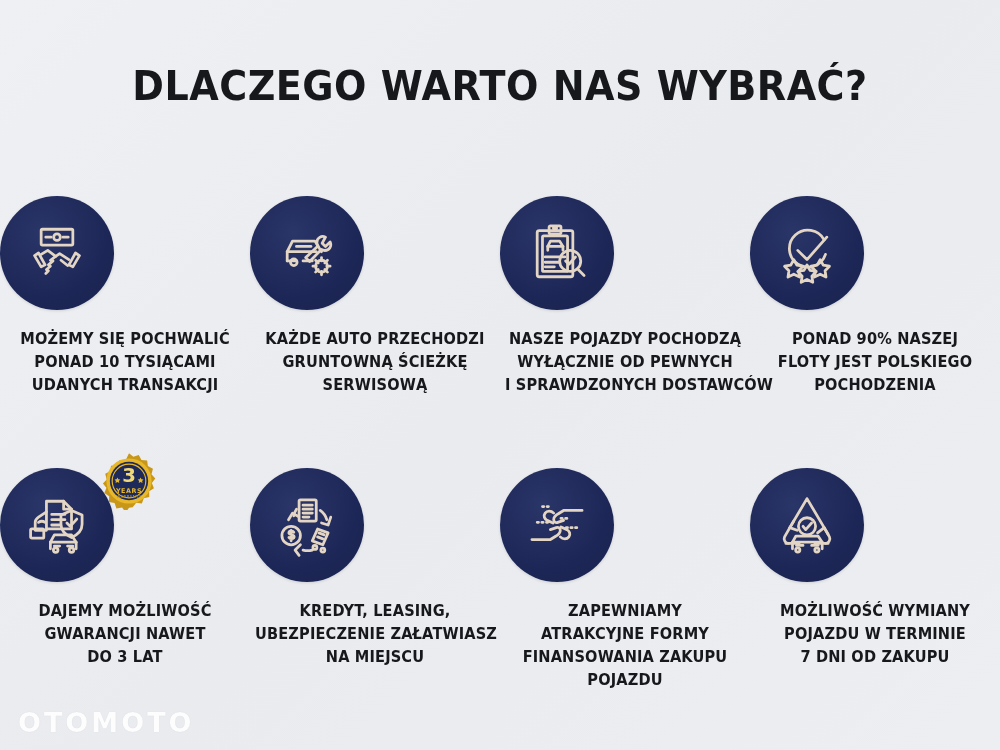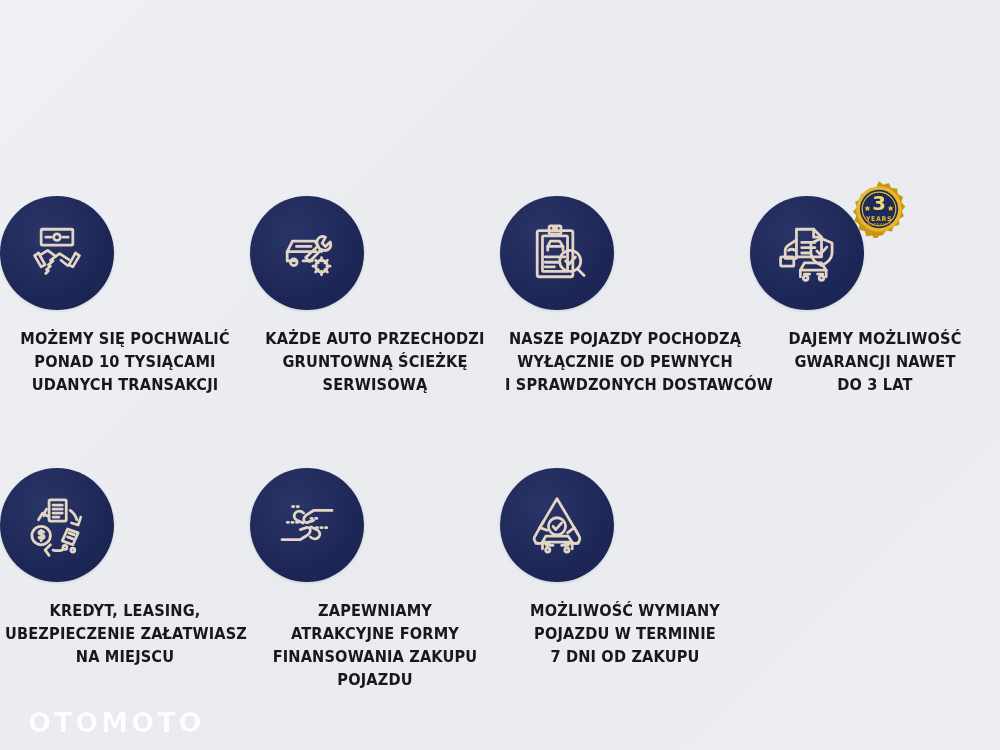--- a/index.html
+++ b/index.html
@@ -104,36 +104,39 @@
     letter-spacing: 0.15px;
     font-family: "DejaVu Sans", sans-serif;
     max-width: 250px;
     transform: scaleX(0.96);
   }
   .caption .ln { display: block; white-space: nowrap; }
 
   
   .watermark {
     position: absolute;
-    left: 28px;
+    left: 18px;
     bottom: 12px;
     font-size: 27px;
     font-weight: bold;
     letter-spacing: 3px;
     color: #ffffff;
     opacity: 0.92;
     font-family: "DejaVu Sans", sans-serif;
     text-shadow: 0 0 1px rgba(180,185,195,0.55);
   }
 </style>
 </head>
 <body>
 
 <div class="page">
 
+  <div class="title-wrap">
+    <div class="title">DLACZEGO WARTO NAS WYBRAĆ?</div>
+  </div>
 
   <div class="grid">
 
     <div class="cell">
       <div class="icon-holder">
         <div class="circle">
           <svg viewBox="0 0 100 100">
             <rect class="ico" x="26" y="14" width="48" height="24" rx="2"></rect>
             <circle class="ico" cx="50" cy="26" r="5"></circle>
             <path class="ico" d="M33 26h8M59 26h8"></path>
@@ -191,20 +194,38 @@
           </svg>
         </div>
       </div>
       <div class="caption">
         <span class="ln">NASZE POJAZDY POCHODZĄ</span>
         <span class="ln">WYŁĄCZNIE OD PEWNYCH</span>
         <span class="ln">I SPRAWDZONYCH DOSTAWCÓW</span>
       </div>
     </div>
 
+    <div class="cell">
+      <div class="icon-holder">
+        <div class="circle">
+          <svg viewBox="0 0 100 100">
+            <path class="ico" d="M76 30a28 28 0 1 0 2 22"></path>
+            <path class="ico" stroke-width="5.4" d="M36 46l14 14 30-34"></path>
+            <path class="ico" d="M30 60l4.6 8.4 9.4 1.6-6.6 7 1.4 9.4-8.8-4.3-8.8 4.3 1.4-9.4-6.6-7 9.4-1.6z"></path>
+            <path class="ico" d="M70 60l4.6 8.4 9.4 1.6-6.6 7 1.4 9.4-8.8-4.3-8.8 4.3 1.4-9.4-6.6-7 9.4-1.6z"></path>
+            <path class="ico" d="M50 68l4.6 8.4 9.4 1.6-6.6 7 1.4 9.4-8.8-4.3-8.8 4.3 1.4-9.4-6.6-7 9.4-1.6z"></path>
+          </svg>
+        </div>
+      </div>
+      <div class="caption">
+        <span class="ln">PONAD 90% NASZEJ</span>
+        <span class="ln">FLOTY JEST POLSKIEGO</span>
+        <span class="ln">POCHODZENIA</span>
+      </div>
+    </div>
 
     <div class="cell">
       <div class="icon-holder">
         <div class="circle">
           <svg viewBox="0 0 100 100">
             <path class="ico" d="M34 14h26l12 12v30H34z"></path>
             <path class="ico" d="M60 14v12h12"></path>
             <path class="ico" d="M42 34h20M42 42h20M42 50h12"></path>
             <path class="ico" d="M34 30l-12 8c-3 2-5 5-5 8v12h17"></path>
             <path class="ico" d="M22 46c3-2 7-2 10 0"></path>

